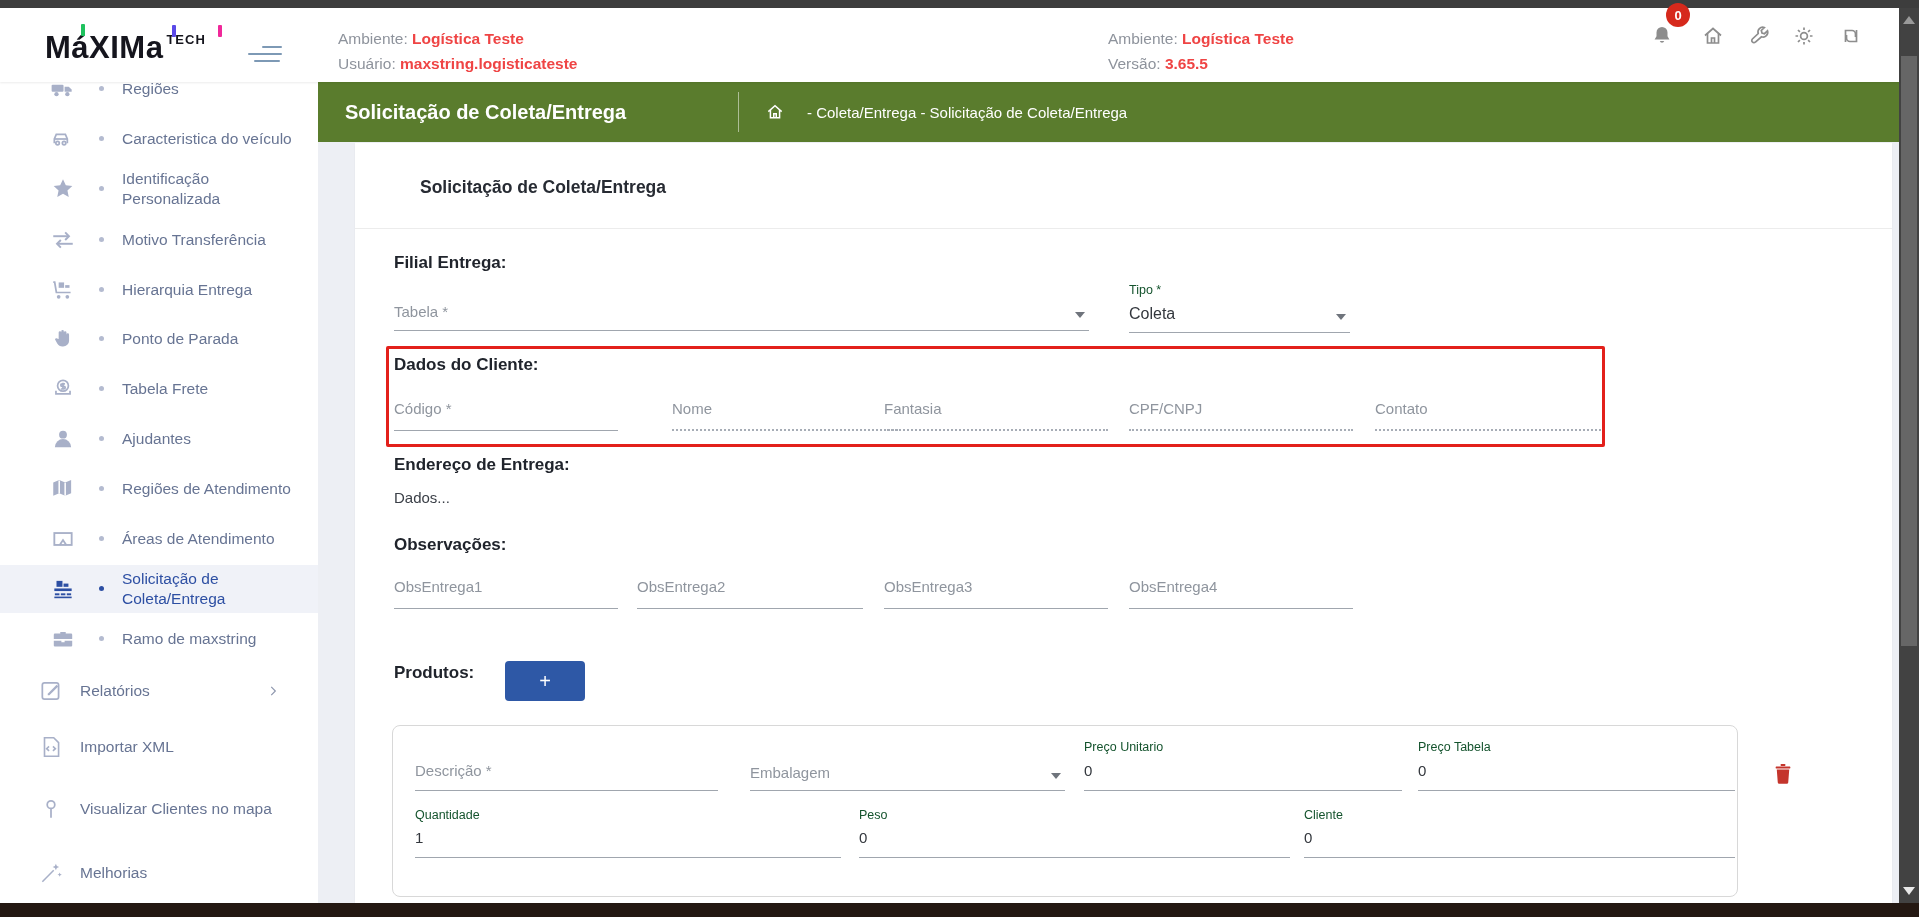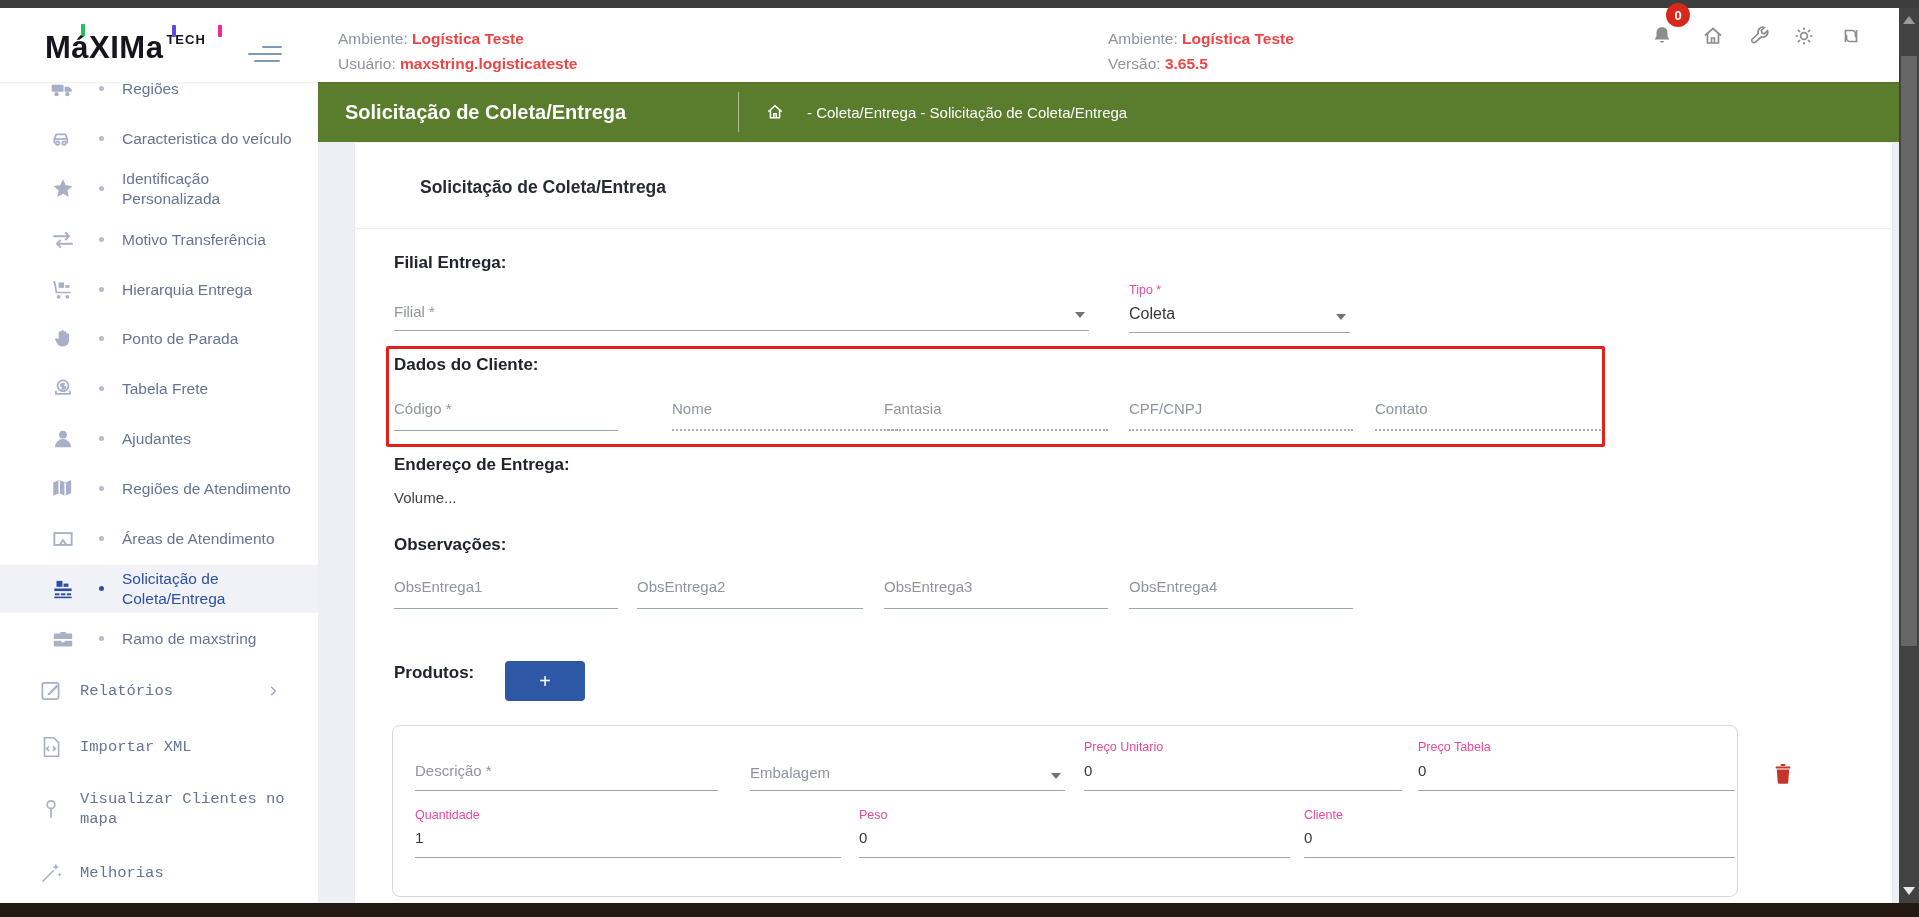--- a/index.html
+++ b/index.html
@@ -45,21 +45,21 @@
   .s-item.active{background:#f0f2f8;color:#2d4fa3;}
   .s-icon{position:absolute;top:50%;transform:translateY(-50%);width:26px;height:26px;color:#a8b0c8;}
   .s-item.active .s-icon{color:#2d4fa3;}
   .s-icon svg{width:26px;height:26px;display:block;}
   .ga .s-icon{left:50px;}
   .gb .s-icon{left:38px;}
   .s-dot{position:absolute;left:99px;top:50%;margin-top:-3px;width:5px;height:5px;border-radius:50%;background:#b4bbd0;}
   .s-item.active .s-dot{background:#2d4fa3;}
   .s-label{position:absolute;top:50%;transform:translateY(-50%);font-size:15.5px;line-height:20px;}
   .ga .s-label{left:122px;width:175px;}
-  .gb .s-label{left:80px;width:235px;font-family:Liberation Mono, monospace;}
+  .gb .s-label{left:80px;width:235px;}
   .s-chev{position:absolute;right:38px;top:50%;transform:translateY(-50%);width:14px;height:14px;color:#8d96ad;}
   .s-chev svg{width:14px;height:14px;display:block;}
 
   
   .main{left:318px;top:82px;width:1581px;height:821px;background:#edeff4;}
   .pagebar{left:0;top:0;width:1581px;height:60px;background:#5a7c2d;color:#fff;}
   .pb-title{position:absolute;left:27px;top:50%;transform:translateY(-50%);font-size:20px;font-weight:700;}
   .pb-div{position:absolute;left:420px;top:10px;width:1px;height:40px;background:rgba(255,255,255,.5);}
   .pb-home{position:absolute;left:447px;top:50%;transform:translateY(-50%);width:20px;height:20px;color:#fff;cursor:pointer;}
   .pb-home svg{width:20px;height:20px;display:block;}
@@ -68,21 +68,21 @@
   .card{left:37px;top:61px;width:1537px;height:760px;background:#fff;box-shadow:0 1px 2px rgba(0,0,0,.05);}
   .card-title{left:65px;top:34px;font-size:17.5px;font-weight:700;color:#272b33;}
   .card-div{left:0;top:85px;width:1537px;height:1px;background:#ececec;}
   .sec-h{font-size:17px;font-weight:700;color:#20242c;}
 
   .fld{border:none;outline:none;background:transparent;font-family:"Liberation Sans",sans-serif;
        font-size:15px;color:#33373d;padding:0 0 8px 0;}
   .fld::placeholder{color:#8f959e;opacity:1;}
   .solid{border-bottom:1px solid #a0a6ae;}
   .dotted{border-bottom:2px dotted #a7adb6;}
-  .mini-label{font-size:12.5px;color:#ec4899;}
+  .mini-label{font-size:12.5px;color:#14532d;}
   .sel{cursor:pointer;}
   .sel .ph{font-size:15px;color:#8f959e;}
   .sel .val{font-size:16px;color:#33373d;}
   .caret{position:absolute;right:4px;bottom:12px;width:0;height:0;
          border-left:5px solid transparent;border-right:5px solid transparent;border-top:6px solid #6f747c;}
 
   .redbox{left:31px;top:203px;width:1219px;height:101px;border:3px solid #e3201b;border-radius:2px;}
   .addbtn{left:150px;top:518px;width:80px;height:40px;background:#2e58a6;border-radius:4px;color:#fff;
           font-size:20px;display:flex;align-items:center;justify-content:center;cursor:pointer;}
   .prodcard{left:37px;top:582px;width:1346px;height:172px;border:1px solid #d8d8d8;border-radius:8px;background:#fff;}
@@ -360,39 +360,39 @@
       </span>
       <span class="pb-crumb">- Coleta/Entrega - Solicitação de Coleta/Entrega</span>
     </div>
 
     <div class="abs card">
       <div class="abs card-title">Solicitação de Coleta/Entrega</div>
       <div class="abs card-div"></div>
 
       <div class="abs sec-h" style="left:39px;top:110px;">Filial Entrega:</div>
       <div class="abs sel solid" style="left:39px;top:150px;width:695px;height:38px;">
-        <span class="ph" style="position:absolute;left:0;bottom:10px;">Filial *</span>
+        <span class="ph" style="position:absolute;left:0;bottom:10px;">Tabela *</span>
         <span class="caret"></span>
       </div>
       <div class="abs sel" style="left:774px;top:140px;width:221px;height:50px;border-bottom:1px solid #a0a6ae;">
         <span class="mini-label" style="position:absolute;left:0;top:0;">Tipo *</span>
         <span class="val" style="position:absolute;left:0;bottom:9px;">Coleta</span>
         <span class="caret"></span>
       </div>
 
       <div class="abs redbox"></div>
       <div class="abs sec-h" style="left:39px;top:212px;">Dados do Cliente:</div>
       <input class="abs fld solid" style="left: 39px; top: 252px; width: 224px; height: 36px;" placeholder="Código *">
       <input class="abs fld dotted" style="left: 282px; top: 252px; width: 226px; height: 36px; margin-left: 35px;" placeholder="Nome">
       <input class="abs fld dotted" style="left: 529px; top: 252px; width: 224px; height: 36px;" placeholder="Fantasia">
       <input class="abs fld dotted" style="left: 774px; top: 252px; width: 224px; height: 36px;" placeholder="CPF/CNPJ">
       <input class="abs fld dotted" style="left: 1020px; top: 252px; width: 226px; height: 36px;" placeholder="Contato">
 
       <div class="abs sec-h" style="left:39px;top:312px;">Endereço de Entrega:</div>
-      <div class="abs gray-text" style="left:39px;top:346px;color:#3a3f47;">Volume...</div>
+      <div class="abs gray-text" style="left:39px;top:346px;color:#3a3f47;">Dados...</div>
 
       <div class="abs sec-h" style="left:39px;top:392px;">Observações:</div>
       <input class="abs fld solid" style="left: 39px; top: 430px; width: 224px; height: 36px;" placeholder="ObsEntrega1">
       <input class="abs fld solid" style="left: 282px; top: 430px; width: 226px; height: 36px;" placeholder="ObsEntrega2">
       <input class="abs fld solid" style="left: 529px; top: 430px; width: 224px; height: 36px;" placeholder="ObsEntrega3">
       <input class="abs fld solid" style="left: 774px; top: 430px; width: 224px; height: 36px;" placeholder="ObsEntrega4">
 
       <div class="abs sec-h" style="left:39px;top:520px;">Produtos:</div>
       <div class="abs addbtn">
         <span>+</span>

